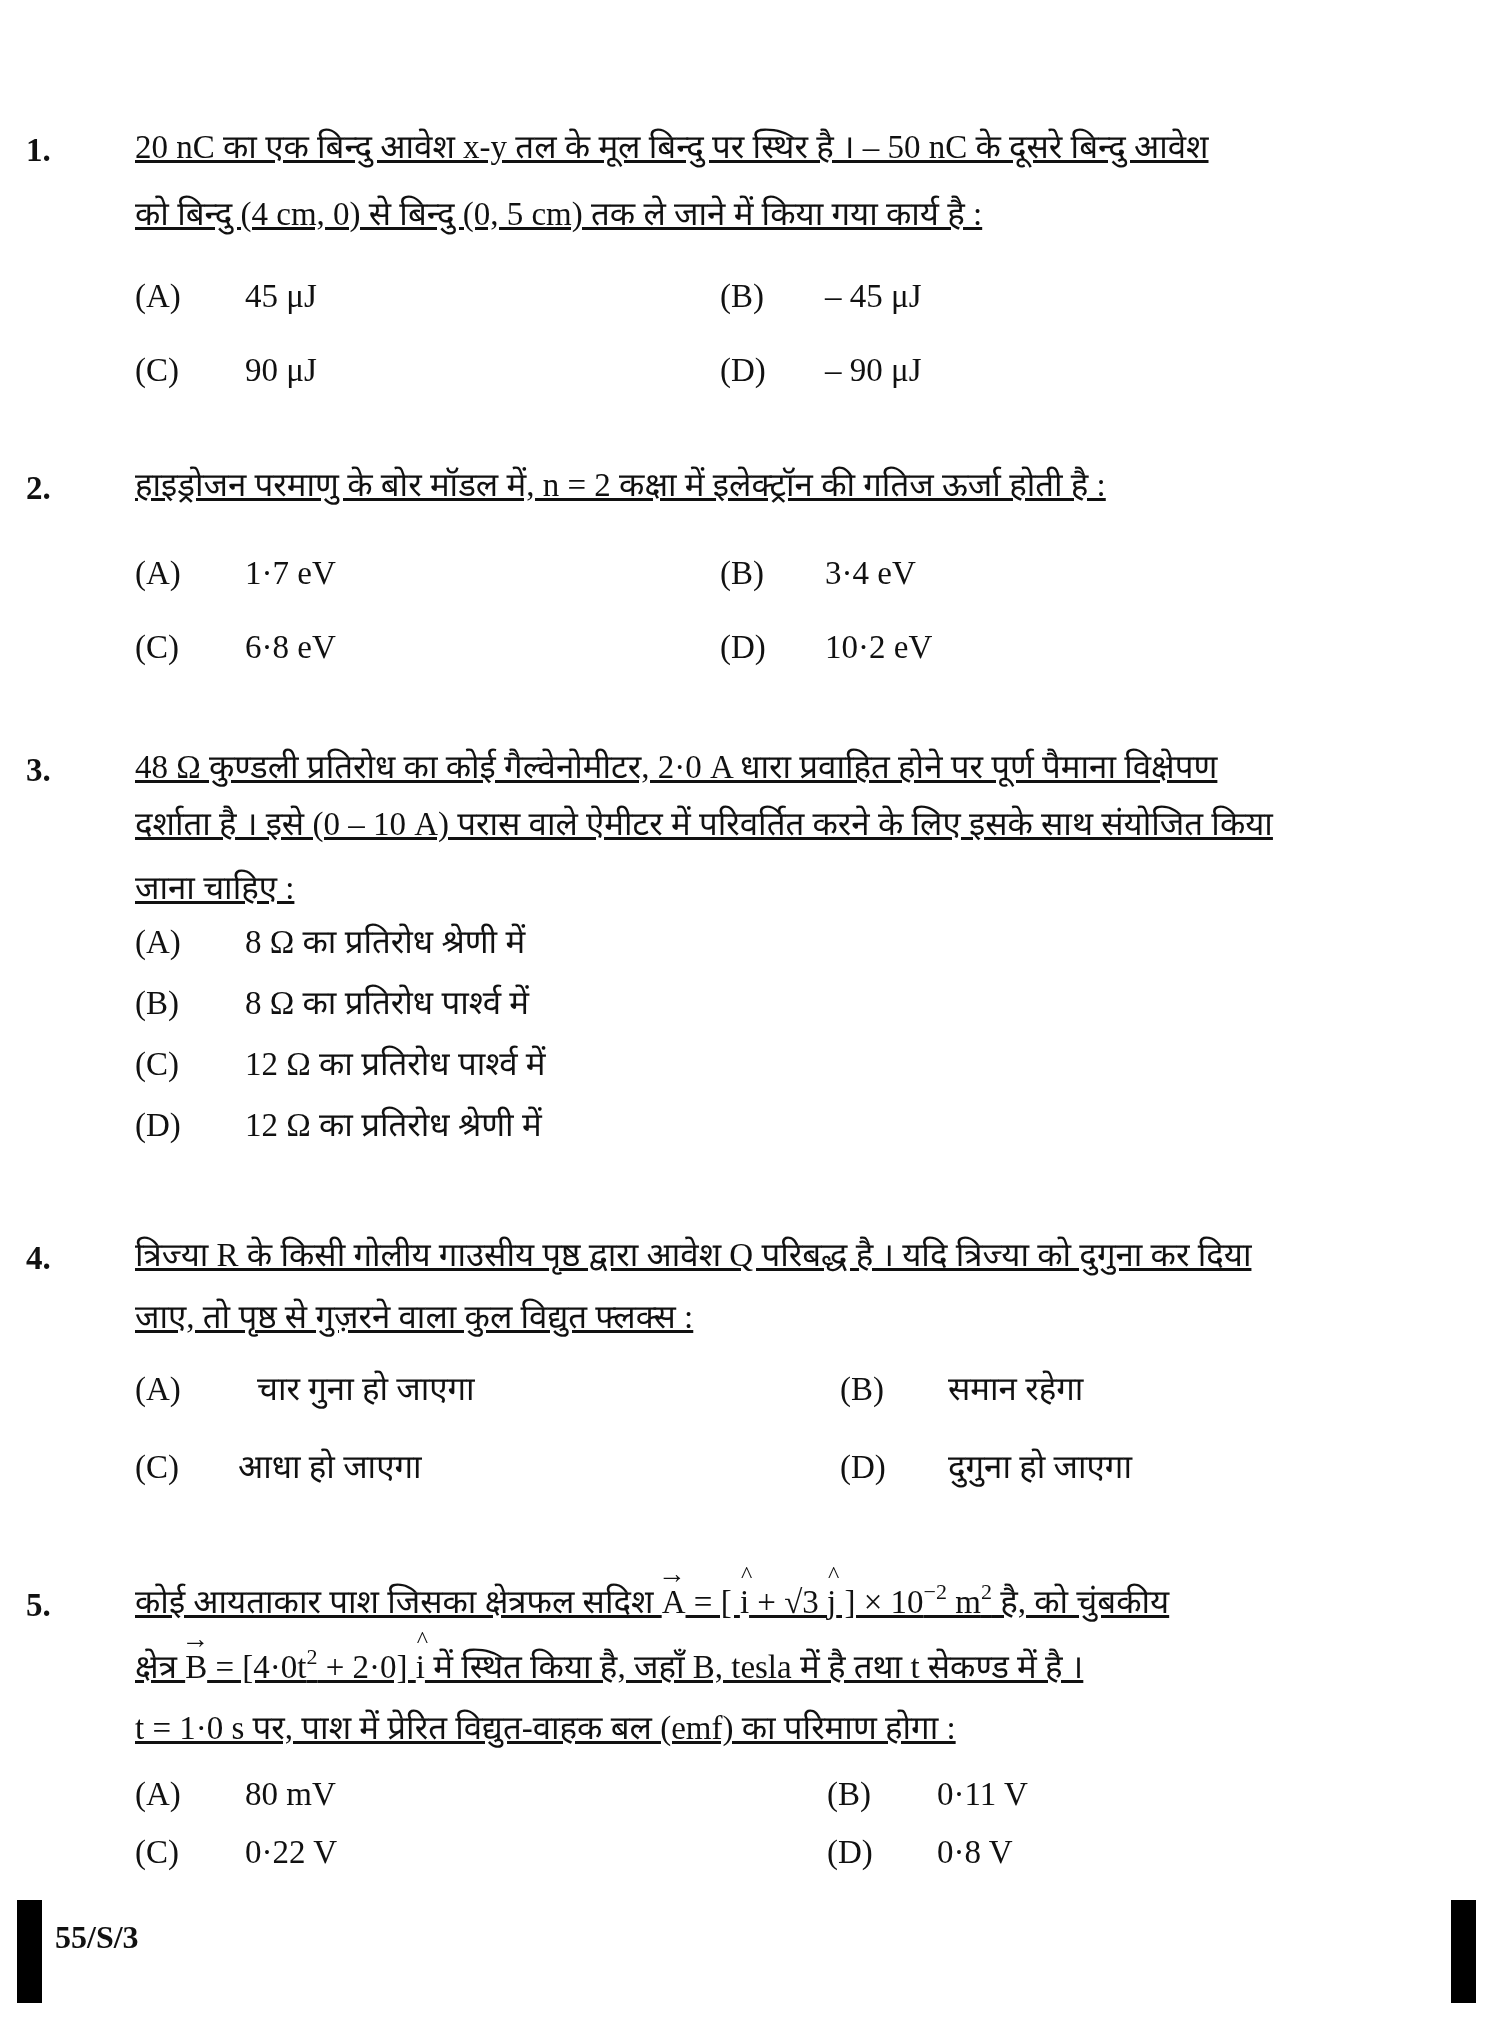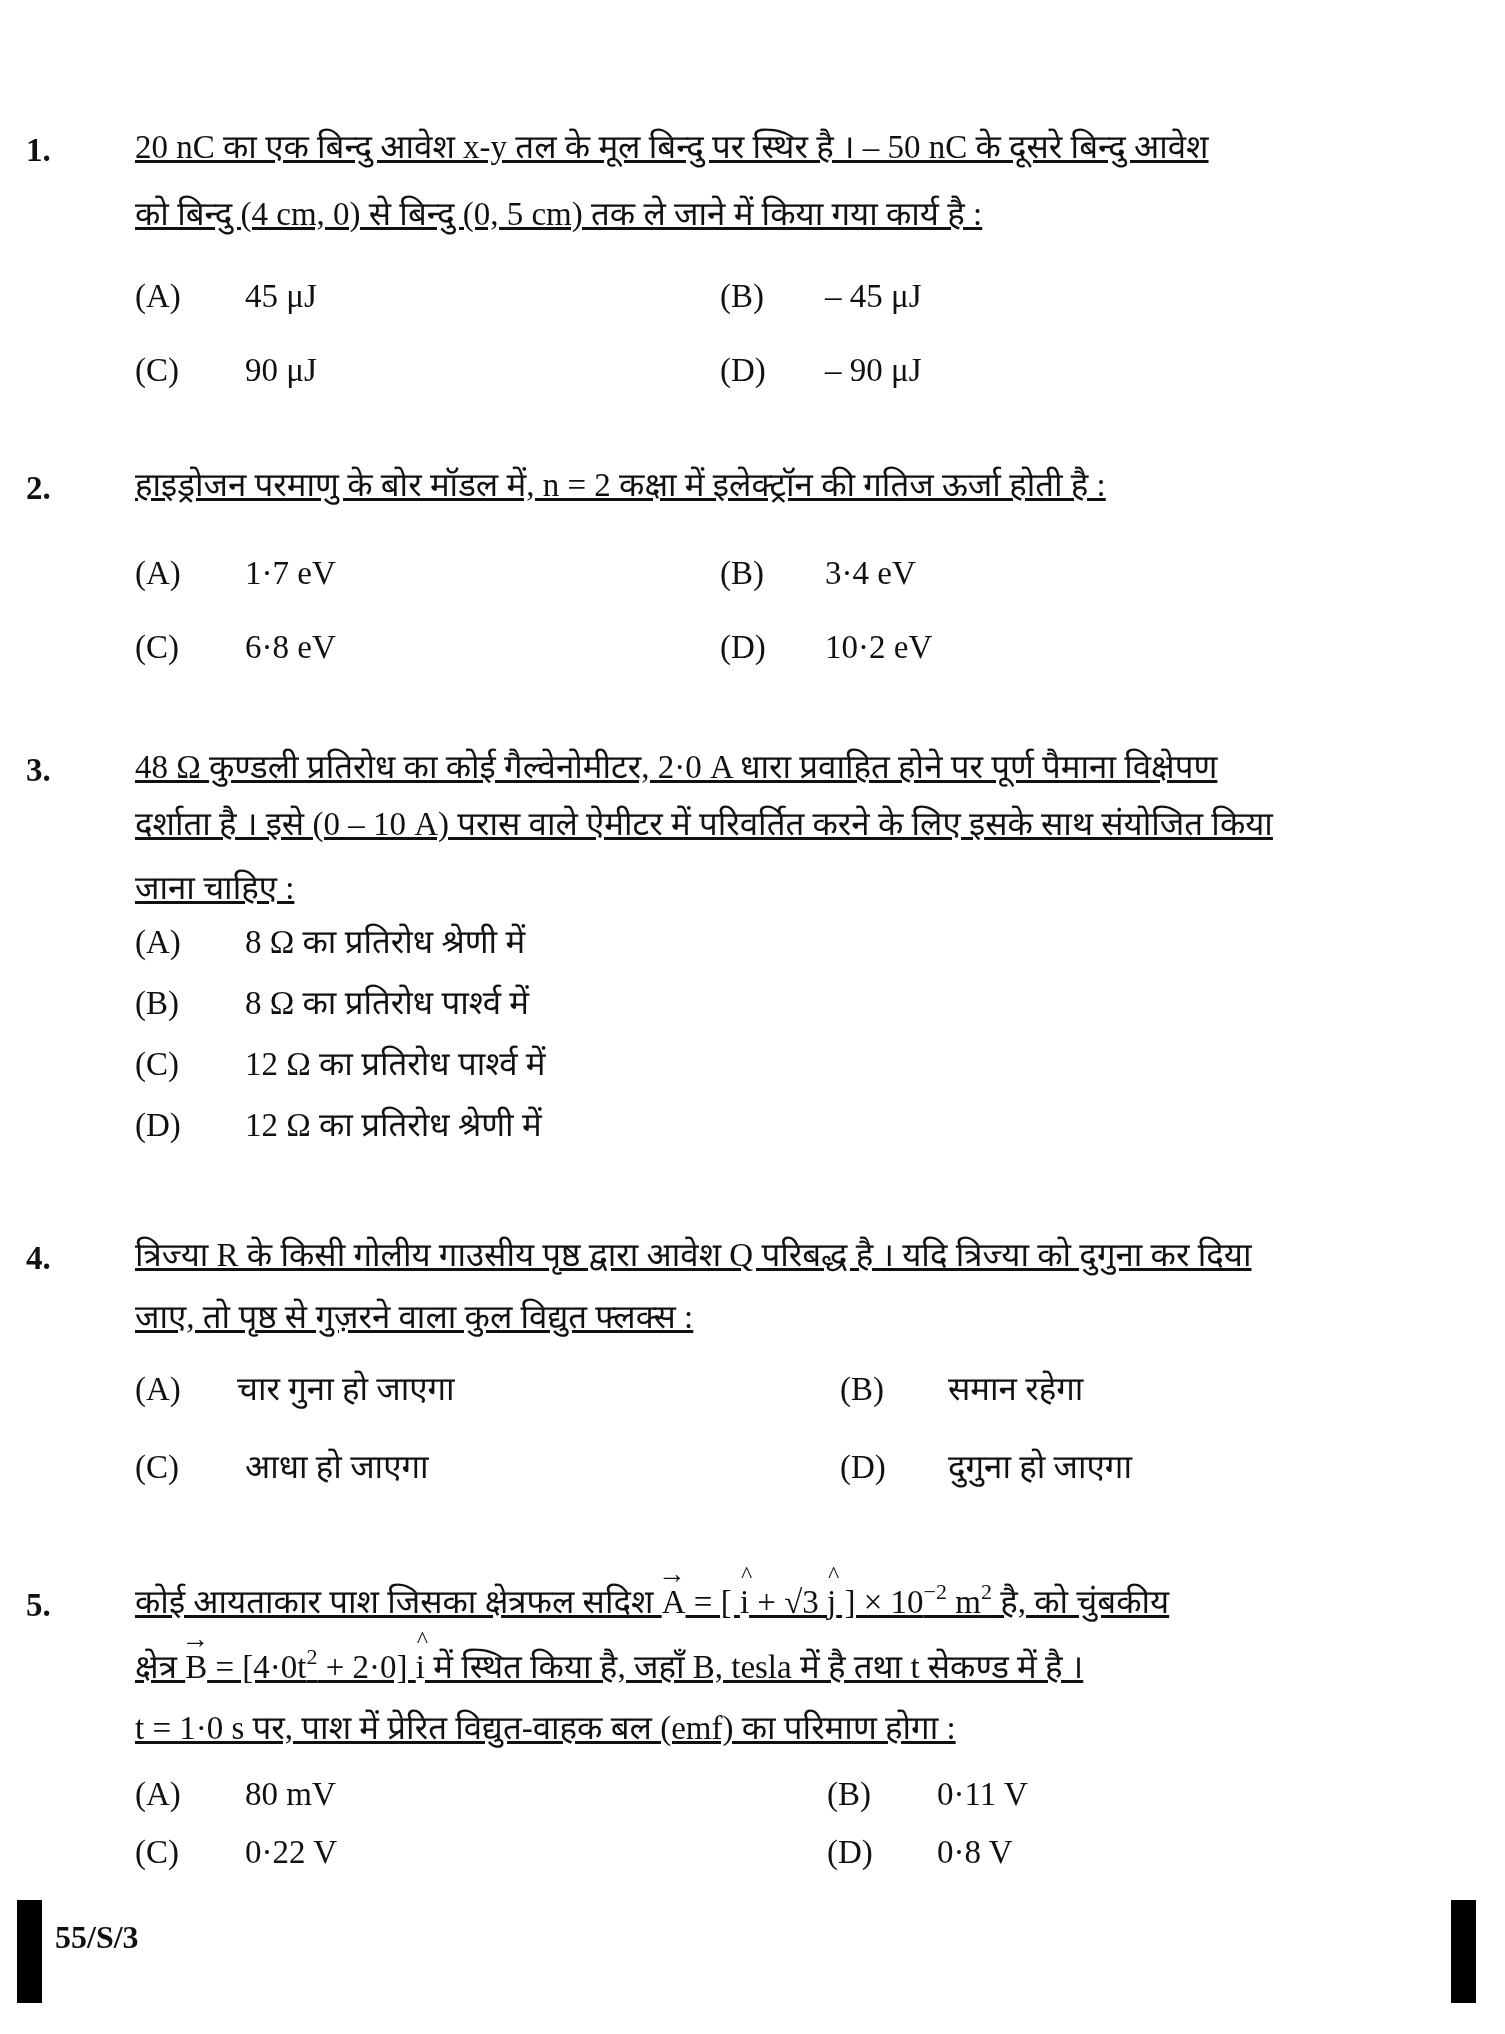--- a/index.html
+++ b/index.html
@@ -194,29 +194,29 @@
     </div>
   </div>
 
   <div>
     <div class="q-num" style="top:1238px;">4.</div>
     <div class="q-line" style="top:1235px;">त्रिज्या R के किसी गोलीय गाउसीय पृष्ठ द्वारा आवेश Q परिबद्ध है । यदि त्रिज्या को दुगुना कर दिया</div>
     <div class="q-line" style="top:1297px;">जाए, तो पृष्ठ से गुज़रने वाला कुल विद्युत फ्लक्स :</div>
 
     <div class="opt" style="left:135px; top:1369px;">
       <span class="opt-label">(A)</span>
-      <span class="opt-val" style="left:102px;">चार गुना हो जाएगा</span>
+      <span class="opt-val" style="left:122px;">चार गुना हो जाएगा</span>
     </div>
     <div class="opt" style="left:840px; top:1369px;">
       <span class="opt-label">(B)</span>
       <span class="opt-val" style="left:108px;">समान रहेगा</span>
     </div>
     <div class="opt" style="left:135px; top:1447px;">
       <span class="opt-label">(C)</span>
-      <span class="opt-val" style="left:110px;">आधा हो जाएगा</span>
+      <span class="opt-val" style="left:103px;">आधा हो जाएगा</span>
     </div>
     <div class="opt" style="left:840px; top:1447px;">
       <span class="opt-label">(D)</span>
       <span class="opt-val" style="left:108px;">दुगुना हो जाएगा</span>
     </div>
   </div>
 
   <div>
     <div class="q-num" style="top:1585px;">5.</div>
 

